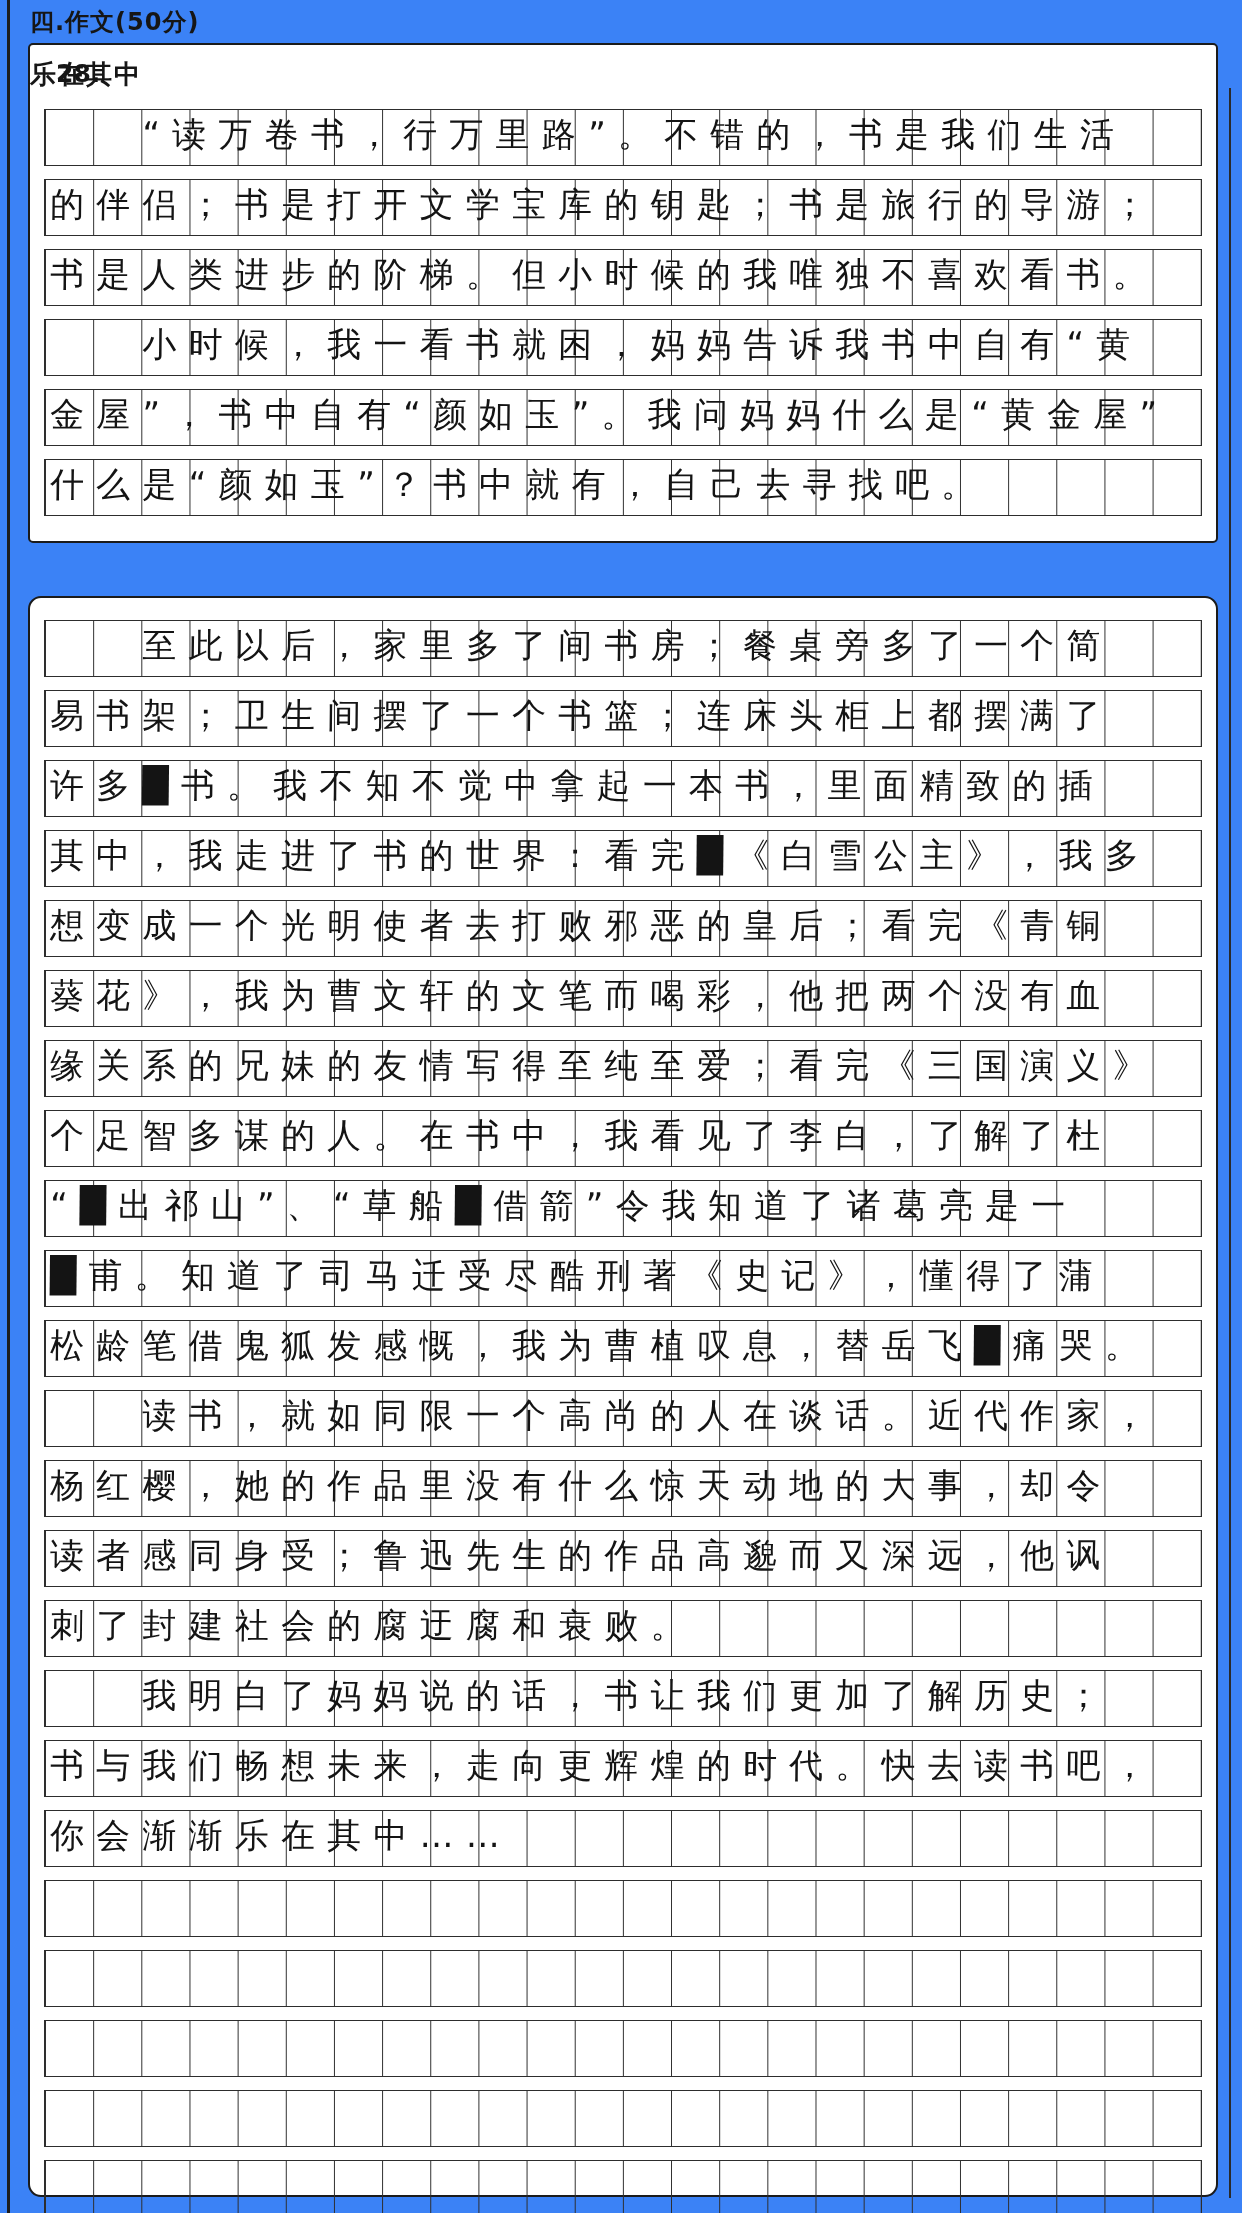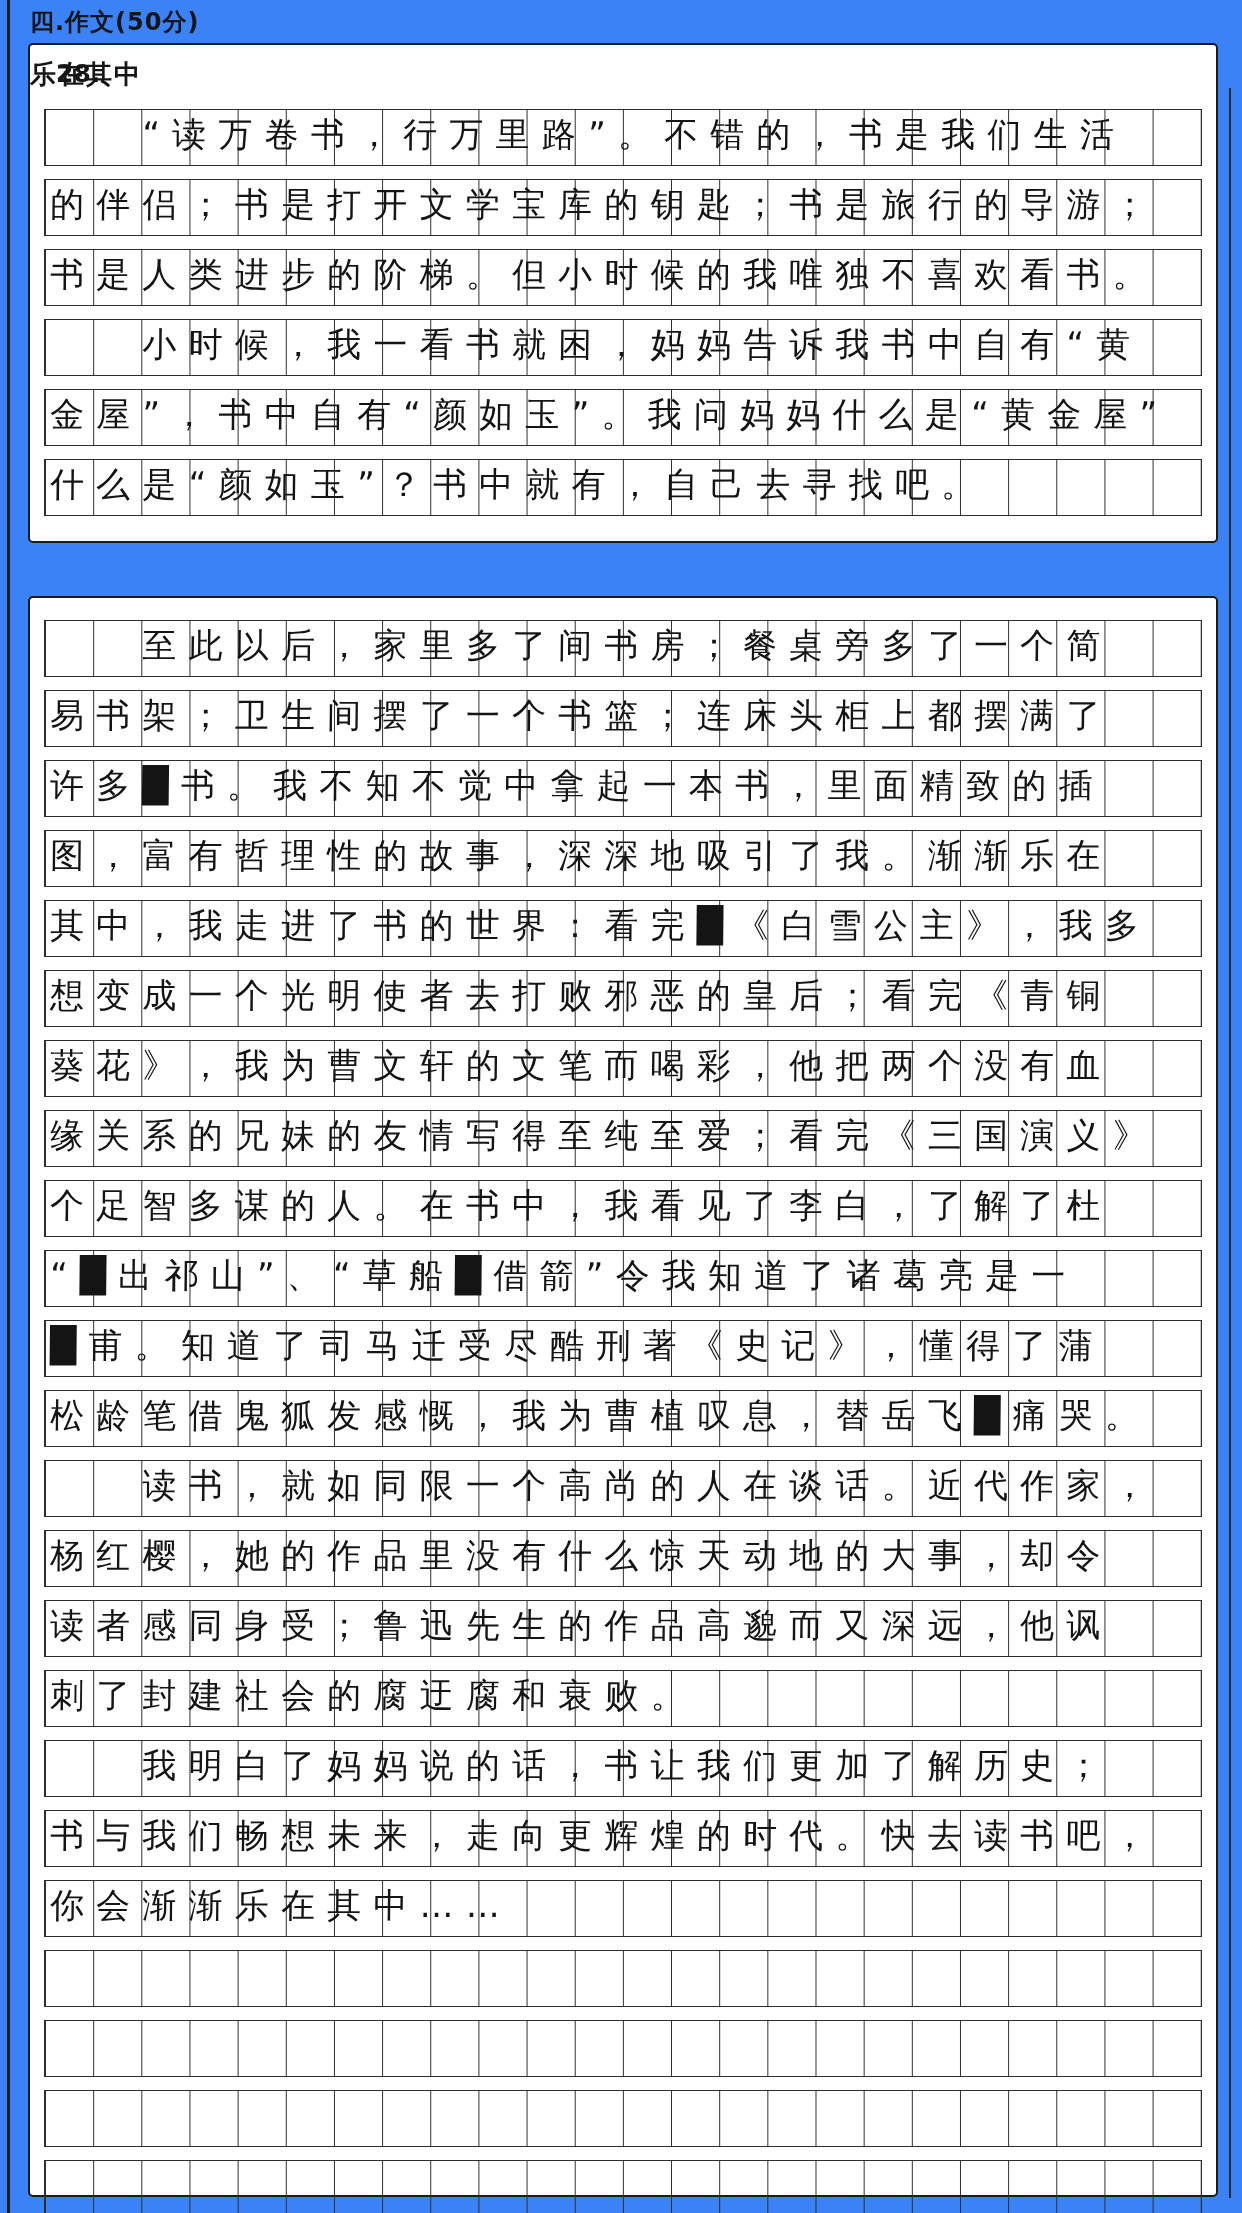--- a/index.html
+++ b/index.html
@@ -28,21 +28,21 @@
   .essay-box {
     position: absolute;
     left: 28px;
     width: 1190px;
     border: 2.5px solid #1b1b1b;
     border-radius: 5px;
     box-sizing: border-box;
     background: #fff;
   }
   .box1 { top: 43px; height: 500px; }
-  .box2 { top: 596px; height: 1601px; }
+  .box2 { top: 596px; height: 1601px; border-radius: 13px; }
   .box-header {
     position: absolute;
     top: 12px;
     left: 0;
     width: 100%;
     height: 40px;
   }
   .q-number {
     position: absolute;
     left: 26px;
@@ -136,23 +136,20 @@
         <div class="row">
           <div class="hand">　　至此以后，家里多了间书房；餐桌旁多了一个简</div>
         </div>
         <div class="row">
           <div class="hand">易书架；卫生间摆了一个书篮；连床头柜上都摆满了</div>
         </div>
         <div class="row">
           <div class="hand">许多█书。我不知不觉中拿起一本书，里面精致的插</div>
         </div>
         <div class="row">
-          <div class="hand">图，富有哲理性的故事，深深地吸引了我。渐渐乐在</div>
-        </div>
-        <div class="row">
           <div class="hand">其中，我走进了书的世界：看完█《白雪公主》，我多</div>
         </div>
         <div class="row">
           <div class="hand">想变成一个光明使者去打败邪恶的皇后；看完《青铜</div>
         </div>
         <div class="row">
           <div class="hand">葵花》，我为曹文轩的文笔而喝彩，他把两个没有血</div>
         </div>
         <div class="row">
           <div class="hand">缘关系的兄妹的友情写得至纯至爱；看完《三国演义》</div>

